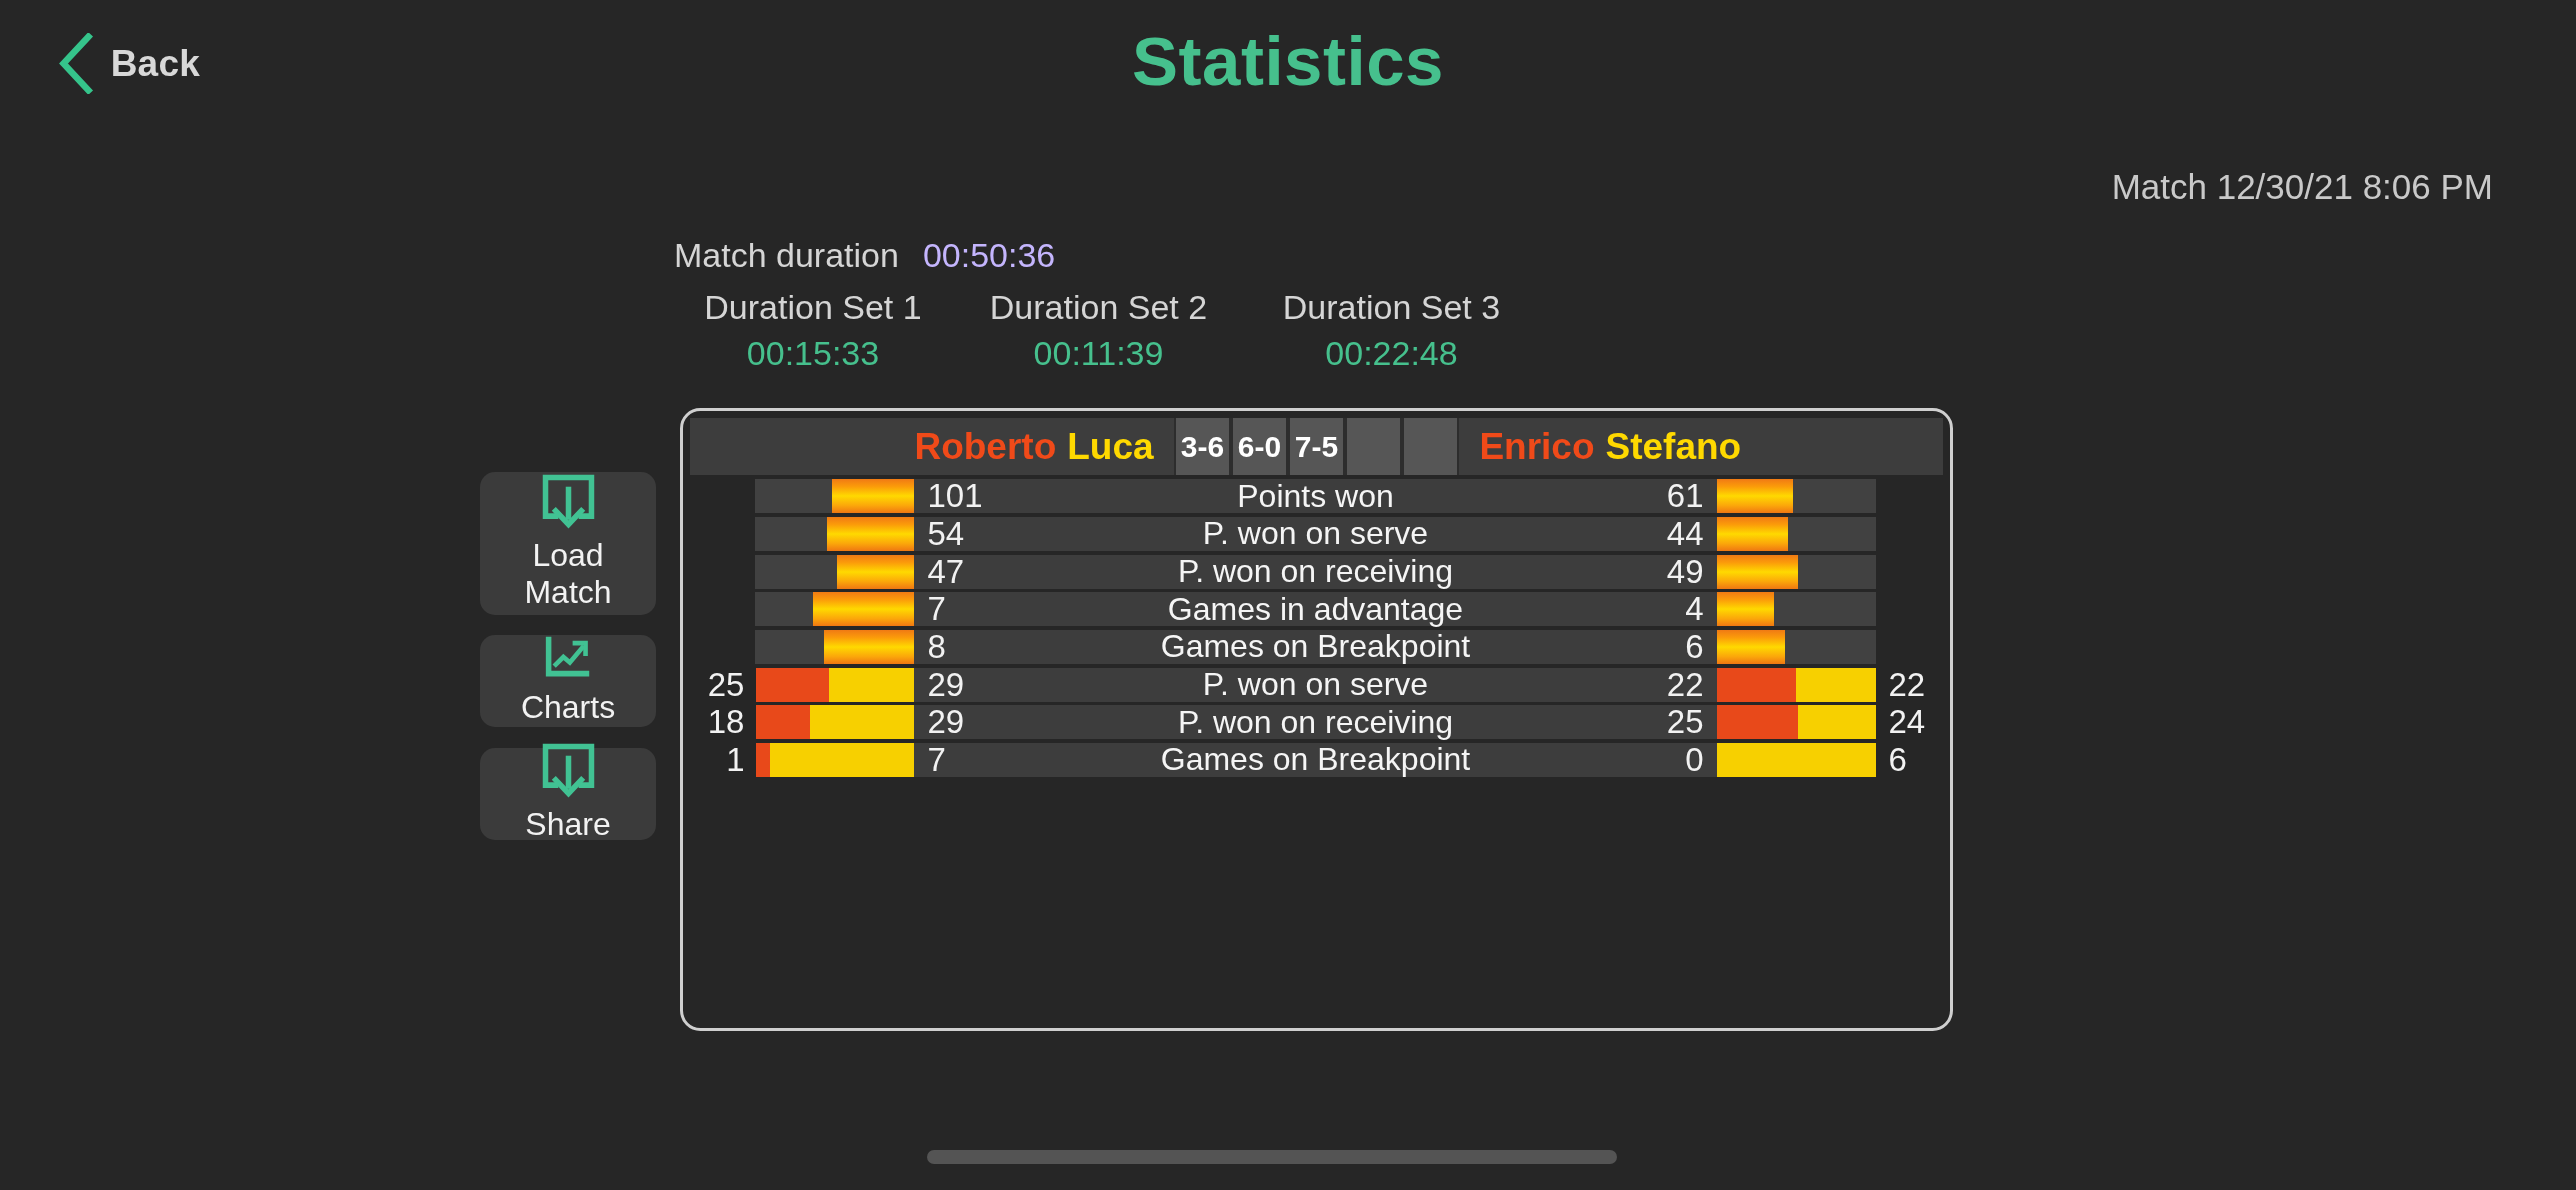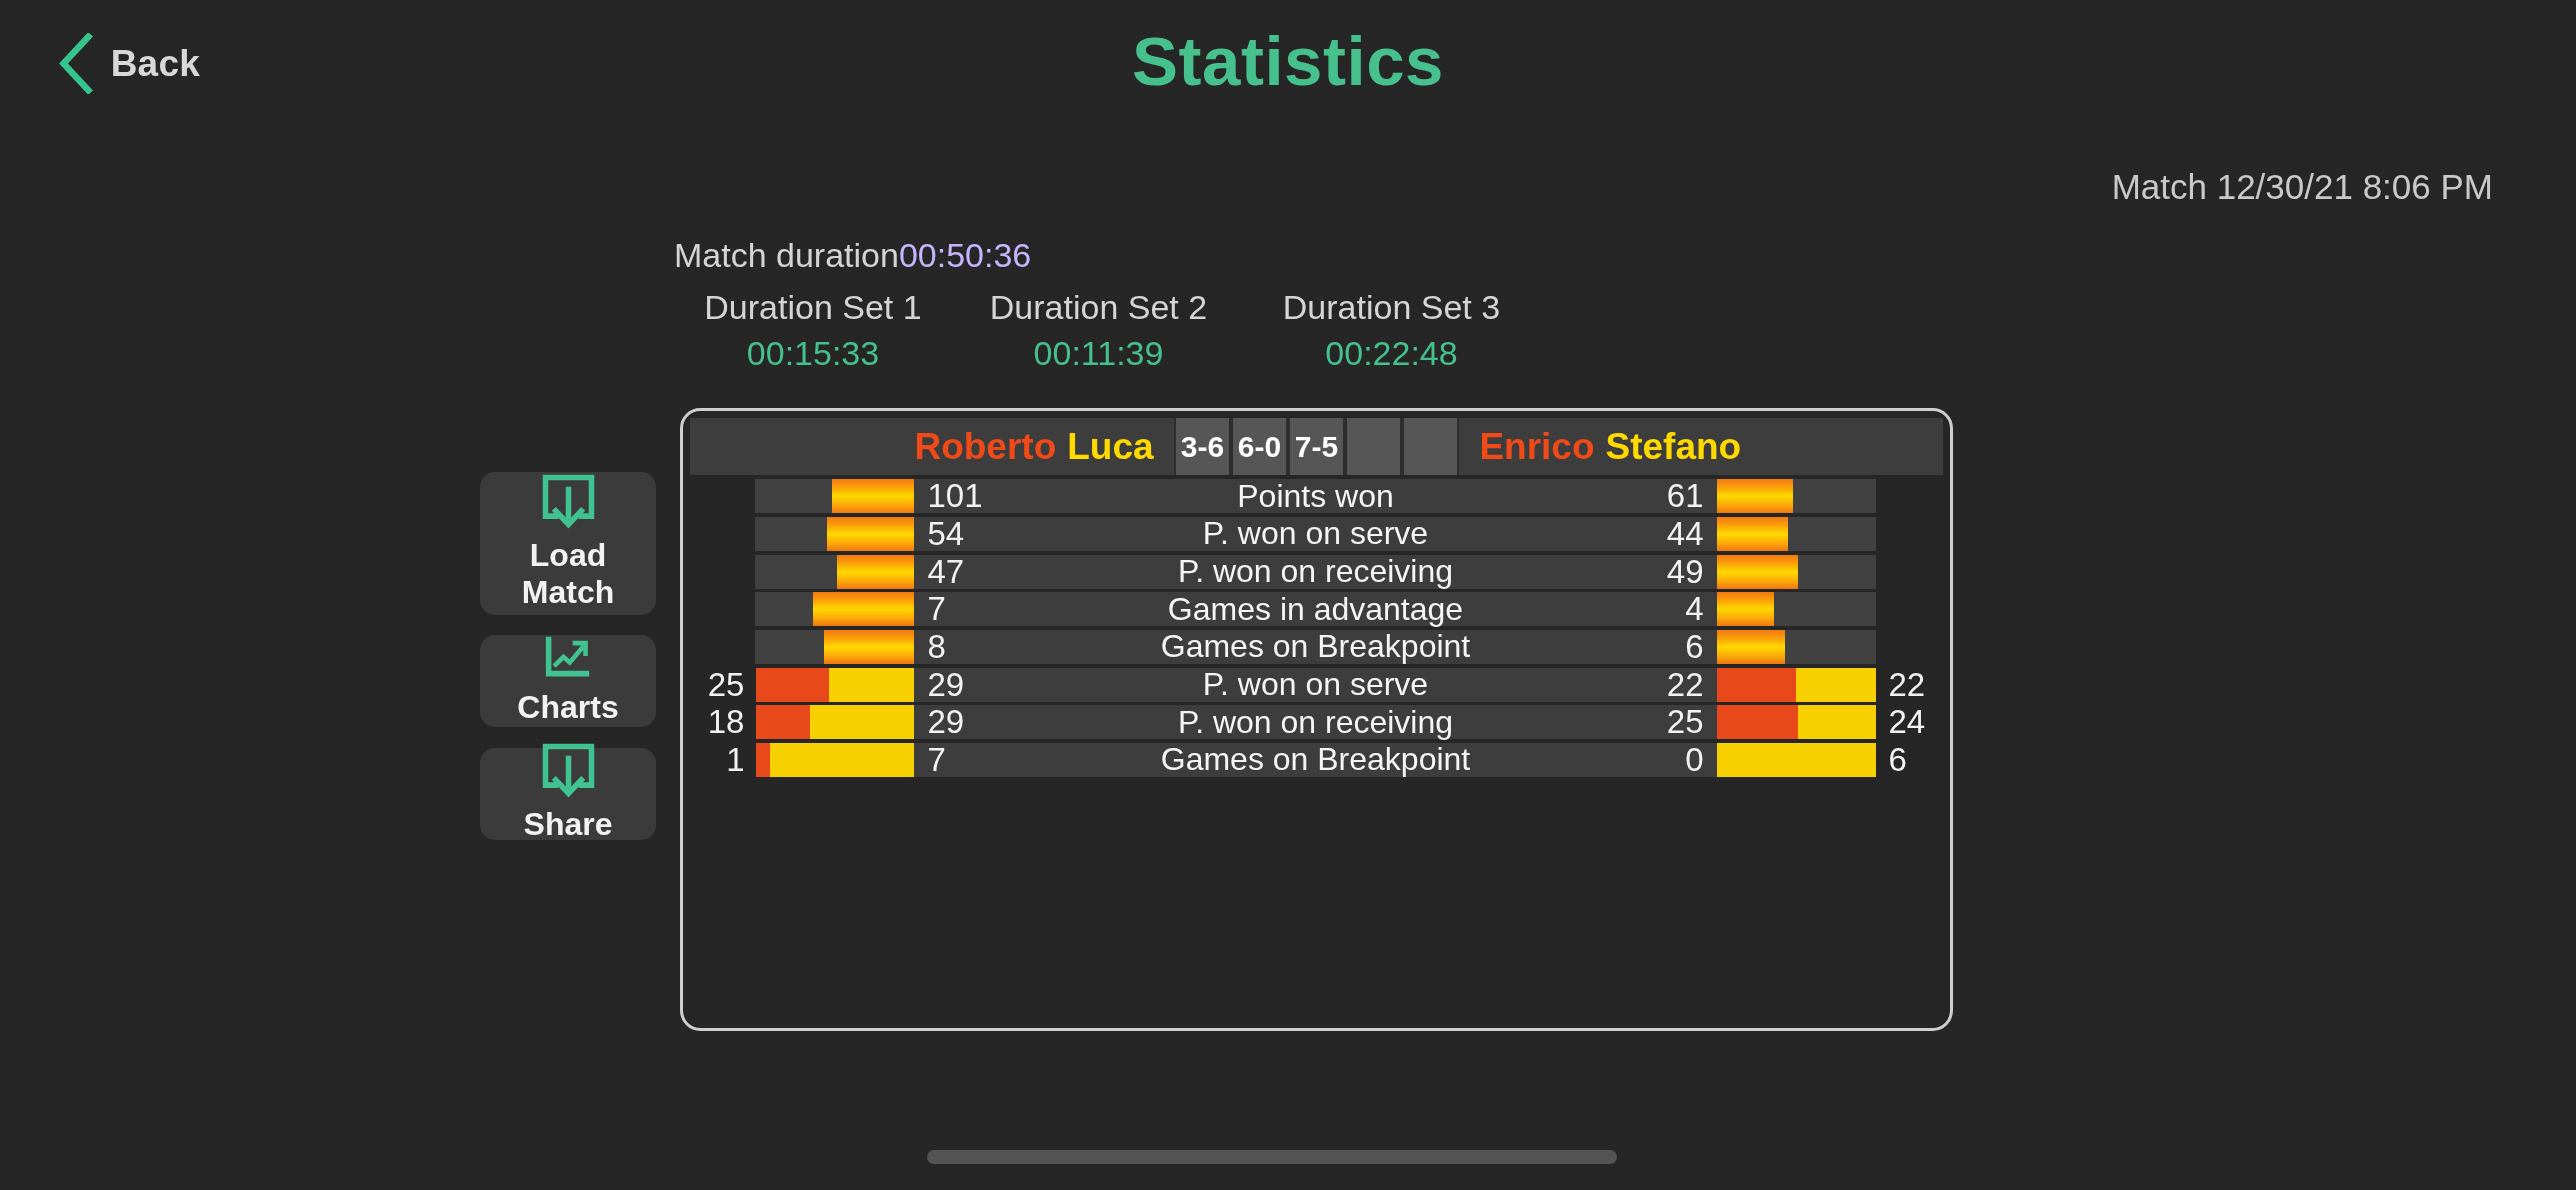--- a/index.html
+++ b/index.html
@@ -32,21 +32,21 @@
 
   
   #match-stamp{
     position:absolute;right:83px;top:167px;
     color:#c9c9c9;font-size:35px;
   }
   #duration-block{
     position:absolute;left:674px;top:236px;
     color:#d5d5d5;font-size:34px;
   }
-  #duration-main{display:flex;align-items:baseline;text-align:center;}
+  #duration-main{display:flex;align-items:baseline;gap:24px;text-align:center;}
   #duration-main .val{color:#c4b5fd;}
   #set-durations{
     display:flex;margin-top:13px;
   }
   #set-durations .set-col{
     width:293px;text-align:center;
   }
   #set-durations .set-col:first-child{width:278px;}
   #set-durations .set-label{color:#d5d5d5;}
   #set-durations .set-val{color:#46c08d;margin-top:7.4px;}
@@ -58,21 +58,21 @@
   }
   .action-btn{
     width:176px;background:#3b3b3b;border-radius:15px;
     display:flex;flex-direction:column;align-items:center;justify-content:center;
     cursor:pointer;box-sizing:border-box;padding:13px 0 16.7px;
   }
   .action-btn.tall{height:143px;}
   .action-btn.short{height:92px;}
   .action-btn .icon{display:block;margin-bottom:5.6px;}
   .action-btn .lbl{
-    color:#f2f2f2;font-size:32px;line-height:37px;text-align:center;font-weight:700;
+    color:#f2f2f2;font-size:32px;line-height:37px;text-align:center;font-weight:400;
   }
 
   
   #stats-panel{
     position:absolute;left:680px;top:408px;
     width:1273px;height:623px;
     border:3.7px solid #cfcfcf;border-radius:20.4px;
     background:#262626;box-sizing:border-box;
     padding:5.6px 5.6px 9.3px 5.6px;
     overflow:hidden;

